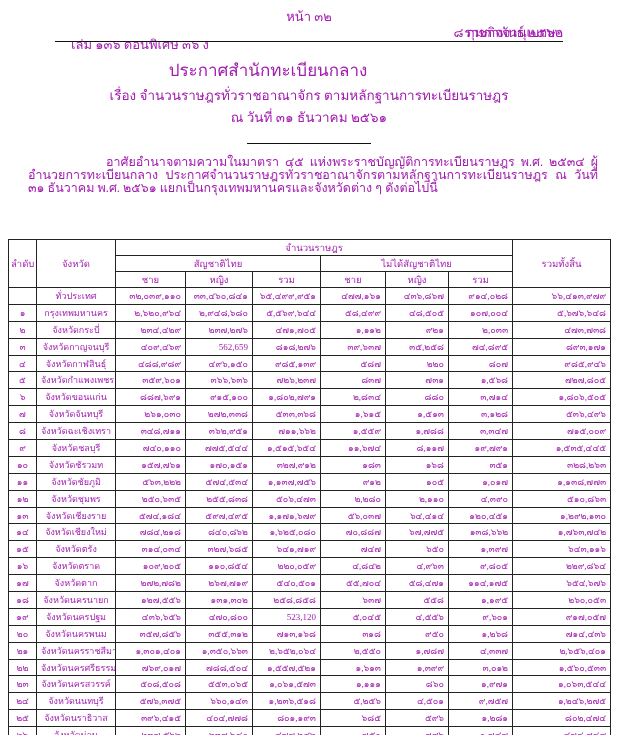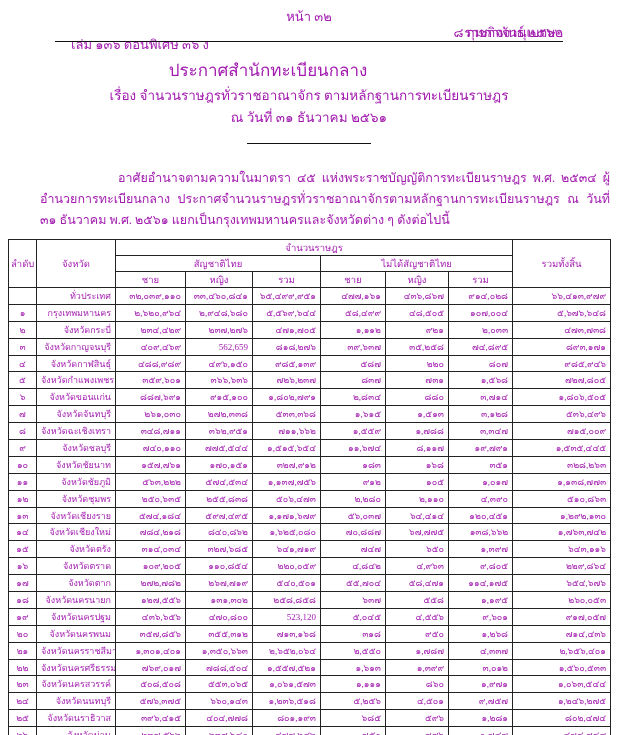--- a/index.html
+++ b/index.html
@@ -16,35 +16,35 @@
   .mast .right{position:absolute;right:0;top:0;}
   .mast-rule{position:absolute;top:41px;left:55px;width:508px;border-top:1.6px solid #111;}
   
   .title-1{position:absolute;top:56px;left:0;width:536px;text-align:center;font-size:17px;}
   .title-2{position:absolute;top:84px;left:0;width:618px;text-align:center;font-size:13.5px;}
   .title-3{position:absolute;top:106px;left:0;width:618px;text-align:center;font-size:13.5px;}
   .title-rule{position:absolute;top:143px;left:247px;width:124px;border-top:1.4px solid #111;}
   
   .body-par{
     position:absolute;top:152px;left:24px;width:570px;
-    font-size:12.5px;line-height:21px;text-align:justify;text-indent:78px;margin:16px;
+    font-size:12.5px;line-height:13px;text-align:justify;text-indent:78px;margin:4px;
   }
   
   table.stat{
     position:absolute;top:239px;left:8px;width:602px;
     border-collapse:collapse;table-layout:fixed;
   }
   table.stat th,table.stat td{
     border:1px solid #222;padding:0 4px;overflow:hidden;white-space:nowrap;
     font-weight:normal;
   }
   table.stat thead th{text-align:center;font-size:9.5px;height:10px;padding:0 2px;}
   table.stat tbody td{font-size:9px;height:15.9px;}
   td.c-no{text-align:center;font-size:9.5px;}
-  td.c-province{text-align:right;font-size:10px;padding-left:5px;}
+  td.c-province{text-align:center;font-size:10px;padding-left:5px;}
   td.c-tm,td.c-tf,td.c-tt,td.c-nm,td.c-nf,td.c-nt,td.c-grand{text-align:right;padding-right:6px;}
 </style>
 </head>
 <body>
 
 <div class="page">
 
   <div class="page-no">หน้า  ๓๒</div>
 
   <div class="mast">
@@ -199,21 +199,21 @@
           <td class="c-tm">๗๔๐,๑๑๐</td>
           <td class="c-tf">๗๗๕,๕๔๔</td>
           <td class="c-tt">๑,๕๑๕,๖๕๔</td>
           <td class="c-nm">๑๑,๖๗๔</td>
           <td class="c-nf">๘,๑๑๗</td>
           <td class="c-nt">๑๙,๗๙๑</td>
           <td class="c-grand">๑,๕๓๕,๔๔๕</td>
         </tr>
         <tr>
           <td class="c-no">๑๐</td>
-          <td class="c-province">จังหวัดชัยนาท</td>
+          <td class="c-province">จังหวัดชัรวมท</td>
           <td class="c-tm">๑๕๗,๗๖๑</td>
           <td class="c-tf">๑๗๐,๑๕๑</td>
           <td class="c-tt">๓๒๗,๙๑๒</td>
           <td class="c-nm">๑๘๓</td>
           <td class="c-nf">๑๖๘</td>
           <td class="c-nt">๓๕๑</td>
           <td class="c-grand">๓๒๘,๒๖๓</td>
         </tr>
         <tr>
           <td class="c-no">๑๑</td>

